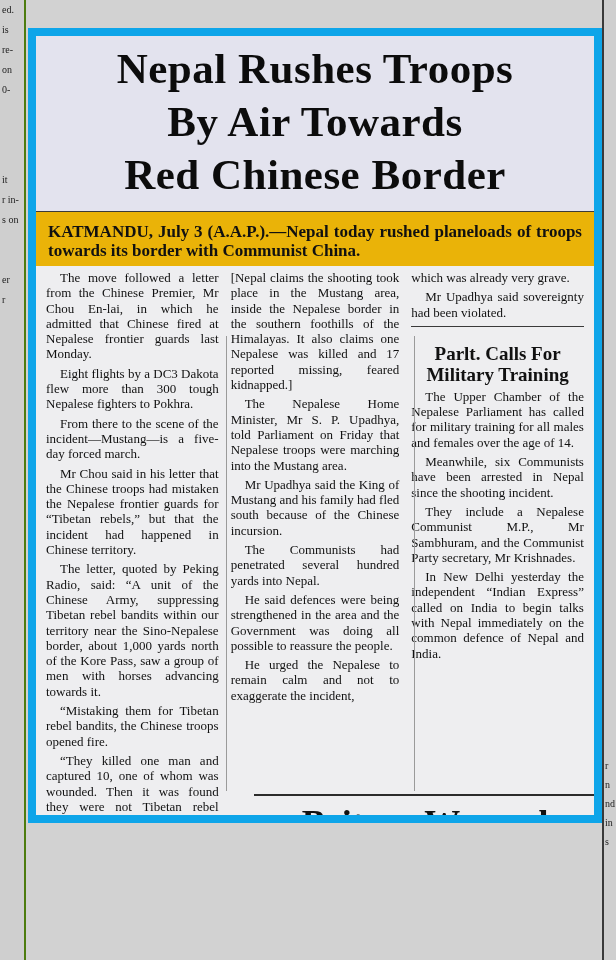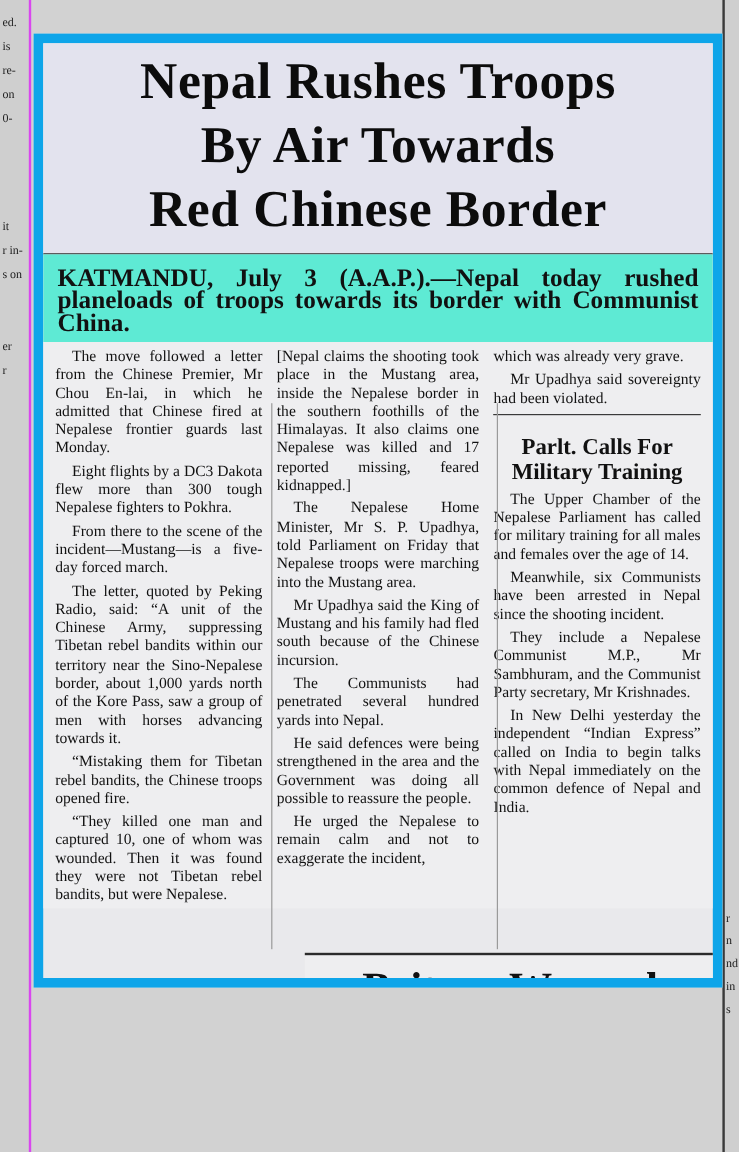--- a/index.html
+++ b/index.html
@@ -21,26 +21,26 @@
     height: 960px;
     background: #d2d2d2;
   }
 
   
   .left-sliver {
     position: absolute;
     left: 0; top: 0;
     width: 26px; height: 960px;
     background: #cfcfcf;
-    border-right: 2px solid #d946ef;
+    border-right: 2px solid #4d7c0f;
     overflow: hidden;
     font-size: 10px;
     line-height: 11px;
     color: #222;
-    padding: 14px 2px 0 2px;
+    padding: 4px 2px 0 2px;
     box-sizing: border-box;
     text-align: left;
     font-family: "Liberation Serif", serif;
   }
   .left-sliver .frag { margin-bottom: 9px; word-break: break-all; }
 
   
   .right-sliver {
     position: absolute;
     right: 0; top: 0;
@@ -79,25 +79,25 @@
     font-size: 43px;
     line-height: 53px;
     letter-spacing: 0.5px;
     text-align: center;
     color: #0c0c0c;
     white-space: nowrap;
   }
 
   .lede {
     padding: 10px 12px 6px 12px;
-    font-size: 21px;
+    font-size: 17px;
     line-height: 19px;
     font-weight: bold;
     text-align: justify;
-    background: #5eead4;
+    background: #eab308;
   }
 
   .cols {
     display: flex;
     padding: 4px 8px 0 8px;
     gap: 0;
     background: #eeeef0;
   }
   .col {
     width: 33.33%;
@@ -201,20 +201,21 @@
     </div>
 
     <div class="lede">KATMANDU, July 3 (A.A.P.).—Nepal today rushed planeloads of troops towards its border with Communist China.</div>
 
     <div class="cols">
 
       <div class="col c1">
         <p>The move followed a letter from the Chinese Premier, Mr Chou En-lai, in which he admitted that Chinese fired at Nepalese frontier guards last Monday.</p>
         <p>Eight flights by a DC3 Dakota flew more than 300 tough Nepalese fighters to Pokhra.</p>
         <p>From there to the scene of the incident—Mustang—is a five-day forced march.</p>
+        <p>Mr Chou said in his letter that the Chinese troops had mistaken the Nepalese frontier guards for “Tibetan rebels,” but that the incident had happened in Chinese territory.</p>
         <p>The letter, quoted by Peking Radio, said: “A unit of the Chinese Army, suppressing Tibetan rebel bandits within our territory near the Sino-Nepalese border, about 1,000 yards north of the Kore Pass, saw a group of men with horses advancing towards it.</p>
         <p>“Mistaking them for Tibetan rebel bandits, the Chinese troops opened fire.</p>
         <p>“They killed one man and captured 10, one of whom was wounded. Then it was found they were not Tibetan rebel bandits, but were Nepalese.</p>
       </div>
 
       <div class="col c2">
         <p class="bracket">[Nepal claims the shooting took place in the Mustang area, inside the Nepalese border in the southern foothills of the Himalayas. It also claims one Nepalese was killed and 17 reported missing, feared kidnapped.]</p>
         <p>The Nepalese Home Minister, Mr S. P. Upadhya, told Parliament on Friday that Nepalese troops were marching into the Mustang area.</p>
         <p>Mr Upadhya said the King of Mustang and his family had fled south because of the Chinese incursion.</p>
         <p>The Communists had penetrated several hundred yards into Nepal.</p>

